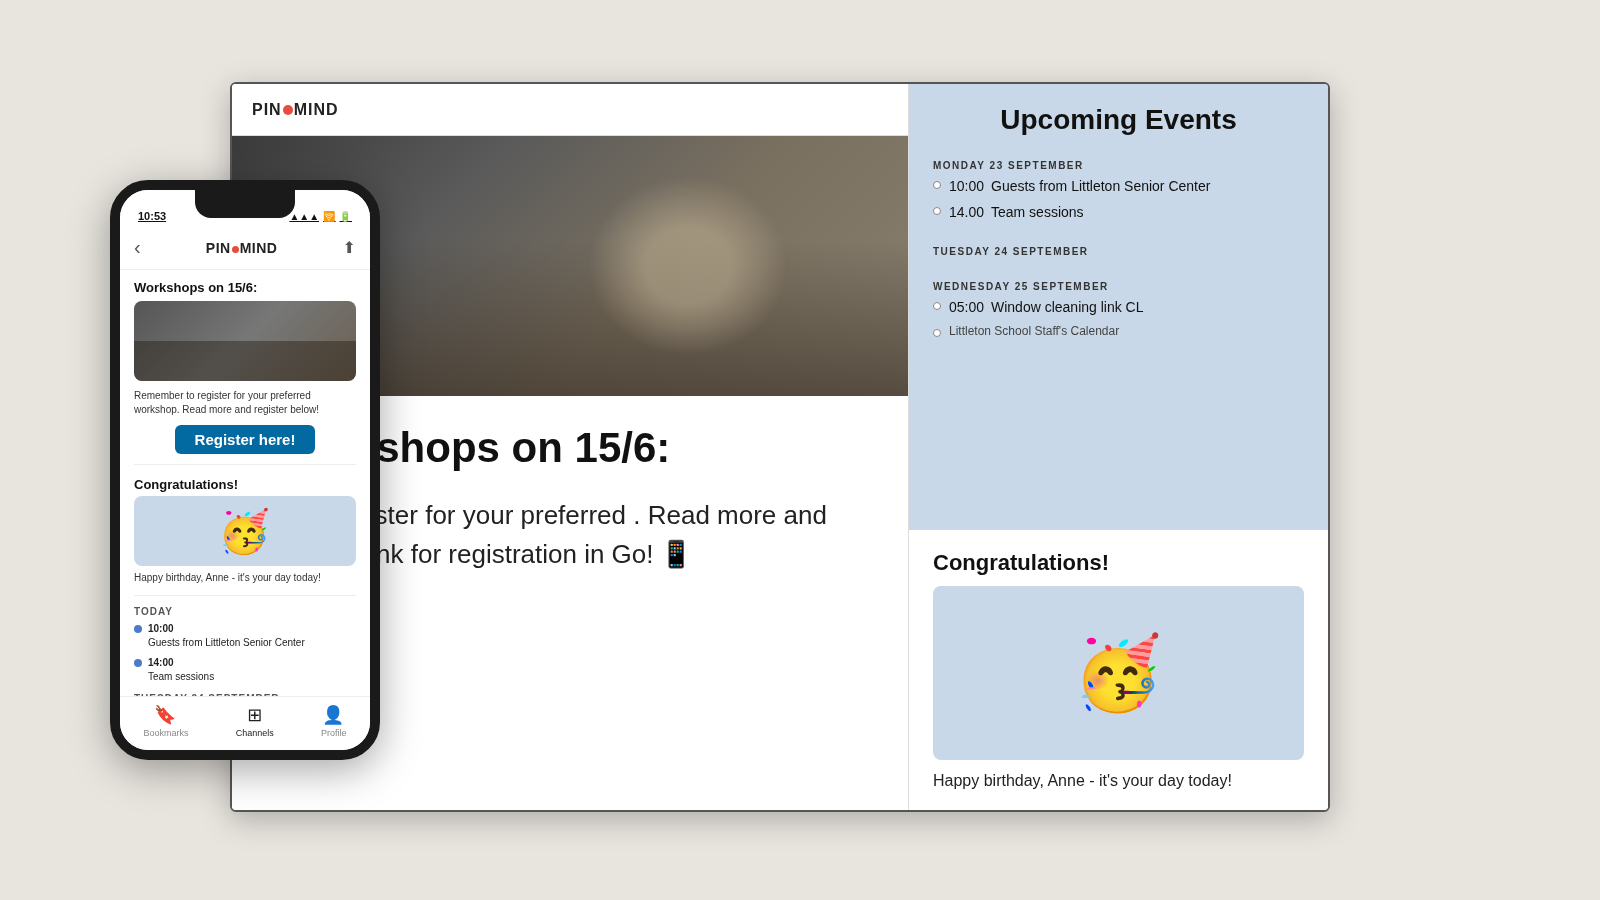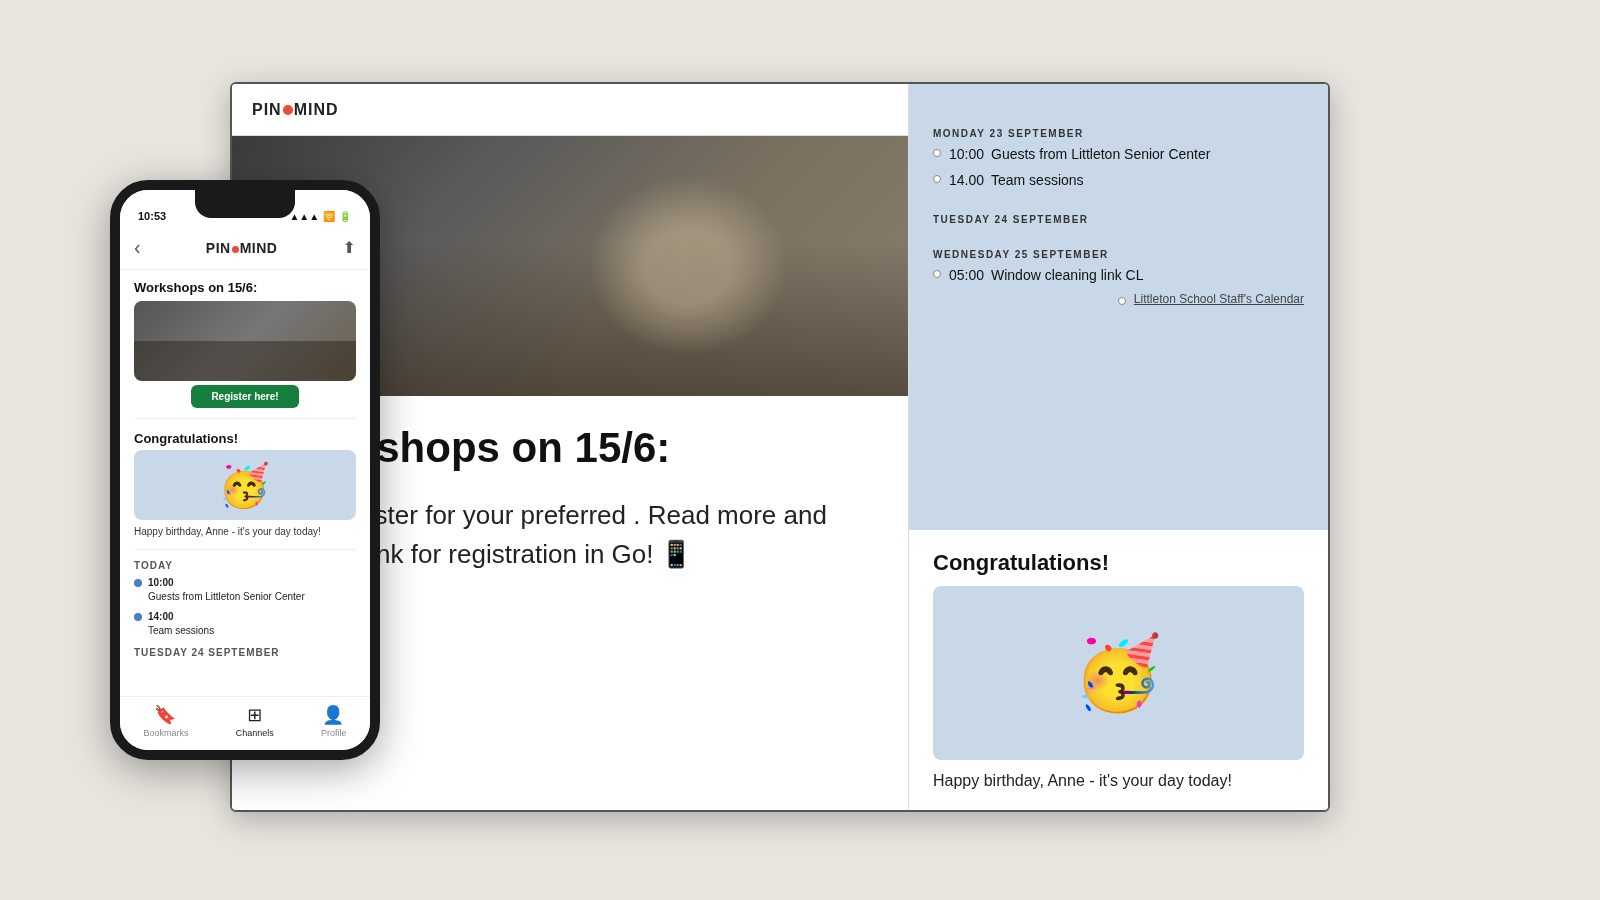--- a/index.html
+++ b/index.html
@@ -180,25 +180,23 @@
 
     .event-time {
       font-weight: 500;
       margin-right: 6px;
       min-width: 36px;
     }
 
     .calendar-source {
       display: flex;
       align-items: center;
-      justify-content: flex-end;
       margin-top: 4px;
       font-size: 12px;
       color: #444;
-      text-decoration: underline;
     }
 
     .calendar-source .event-dot {
       background: #fff;
     }
 
     
     .birthday-panel {
       background: #fff;
       height: 280px;
@@ -263,20 +261,21 @@
     .phone-status-bar {
       height: 36px;
       background: #fff;
       display: flex;
       align-items: flex-end;
       justify-content: space-between;
       padding: 0 18px 4px;
       font-size: 11px;
       font-weight: 600;
       color: #111;
+      text-decoration: underline;
     }
 
     .phone-status-icons {
       display: flex;
       align-items: center;
       gap: 4px;
       font-size: 10px;
     }
 
     .phone-nav-bar {
@@ -349,26 +348,26 @@
     .phone-workshop-desc {
       padding: 8px 14px 4px;
       font-size: 10px;
       color: #333;
       line-height: 1.4;
     }
 
     .phone-register-btn {
       display: block;
       margin: 4px auto 10px;
-      background: #15803d;
+      background: #0369a1;
       color: #fff;
       border: none;
       border-radius: 6px;
       padding: 6px 20px;
-      font-size: 10px;
+      font-size: 15px;
       font-weight: 600;
       cursor: pointer;
     }
 
     .phone-divider {
       height: 1px;
       background: #eee;
       margin: 4px 14px;
     }
 
@@ -480,20 +479,21 @@
     </div>
     <span class="phone-nav-share">⬆</span>
   </div>
 
   <div class="phone-scroll">
 
     <div class="phone-workshop-header">Workshops on 15/6:</div>
 
     <div class="phone-workshop-img"></div>
 
+    <div class="phone-workshop-desc">Remember to register for your preferred workshop. Read more and register below!</div>
 
     <button class="phone-register-btn">Register here!</button>
 
     <div class="phone-divider"></div>
 
     <div class="phone-congrats-header">Congratulations!</div>
 
     <div class="phone-birthday-box">
       <span>🥳</span>
     </div>
@@ -557,20 +557,21 @@
       <div class="monitor-content">
         <div class="workshop-title">Workshops on 15/6:</div>
         <div class="workshop-text">er to register for your preferred . Read more and find the link for registration in Go! 📱</div>
       </div>
     </div>
   </div>
 
   <div class="monitor-right">
 
     <div class="events-panel">
+      <div class="events-title">Upcoming Events</div>
 
       <div class="day-label">MONDAY 23 SEPTEMBER</div>
       <div class="event-item">
         <div class="event-dot"></div>
         <span class="event-time">10:00</span>
         <span>Guests from Littleton Senior Center</span>
       </div>
       <div class="event-item">
         <div class="event-dot"></div>
         <span class="event-time">14.00</span>

